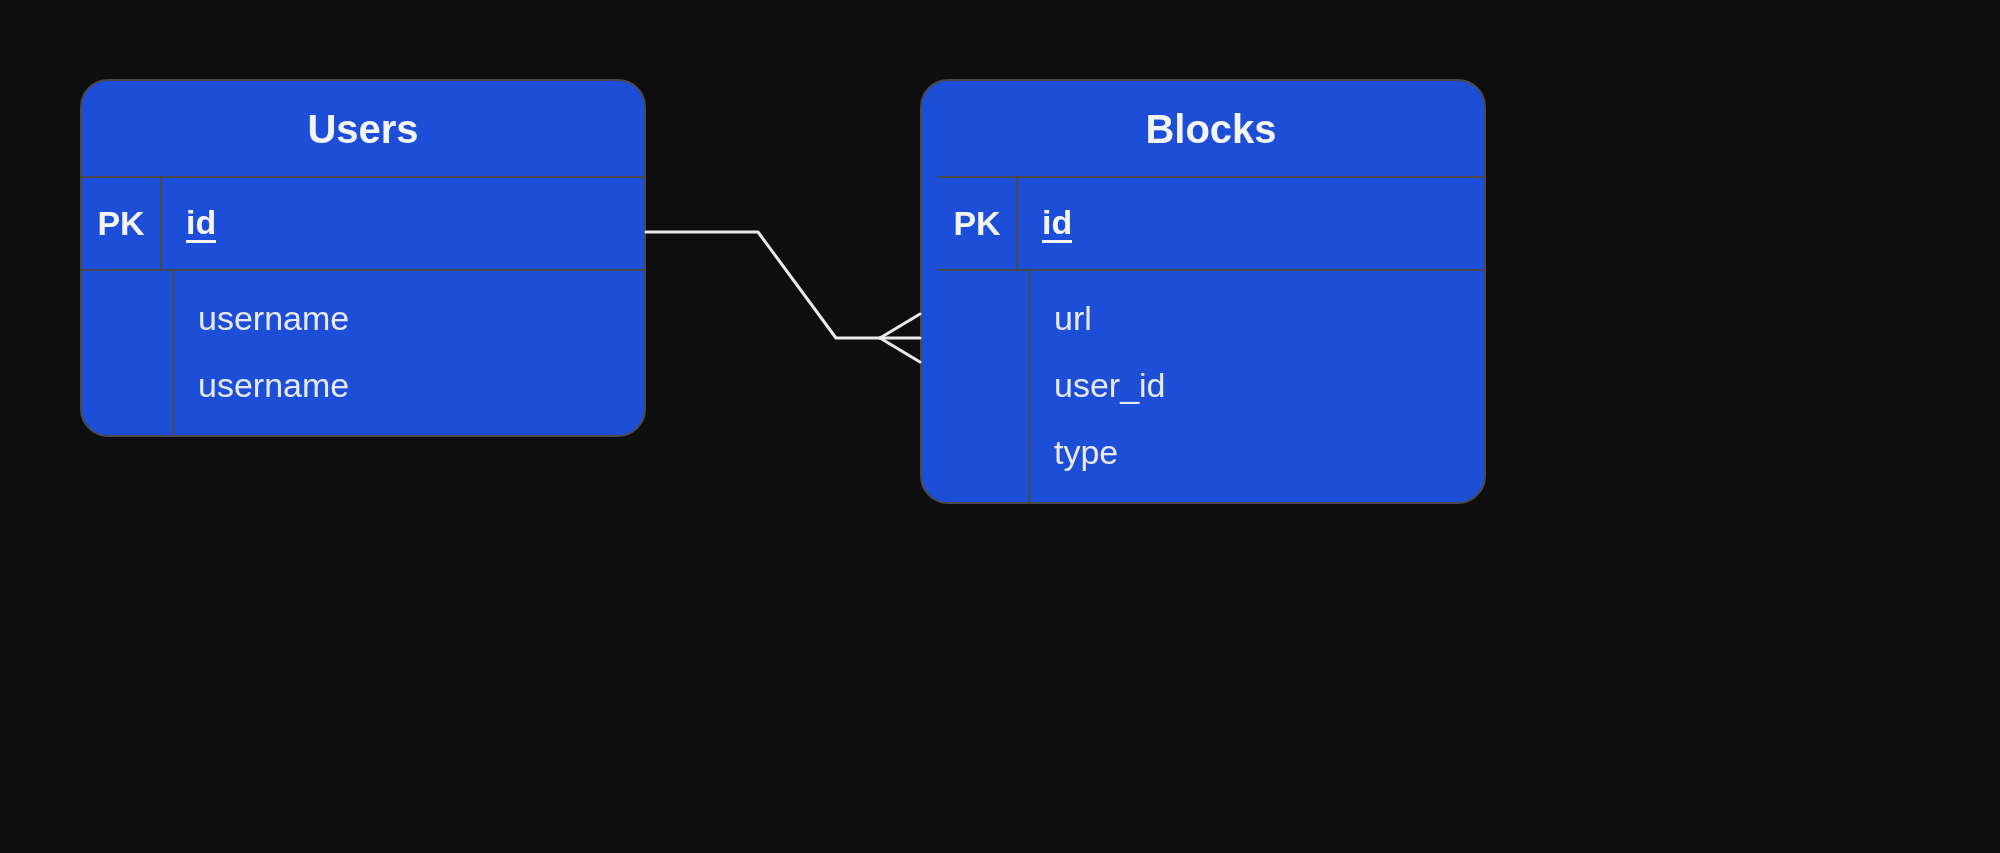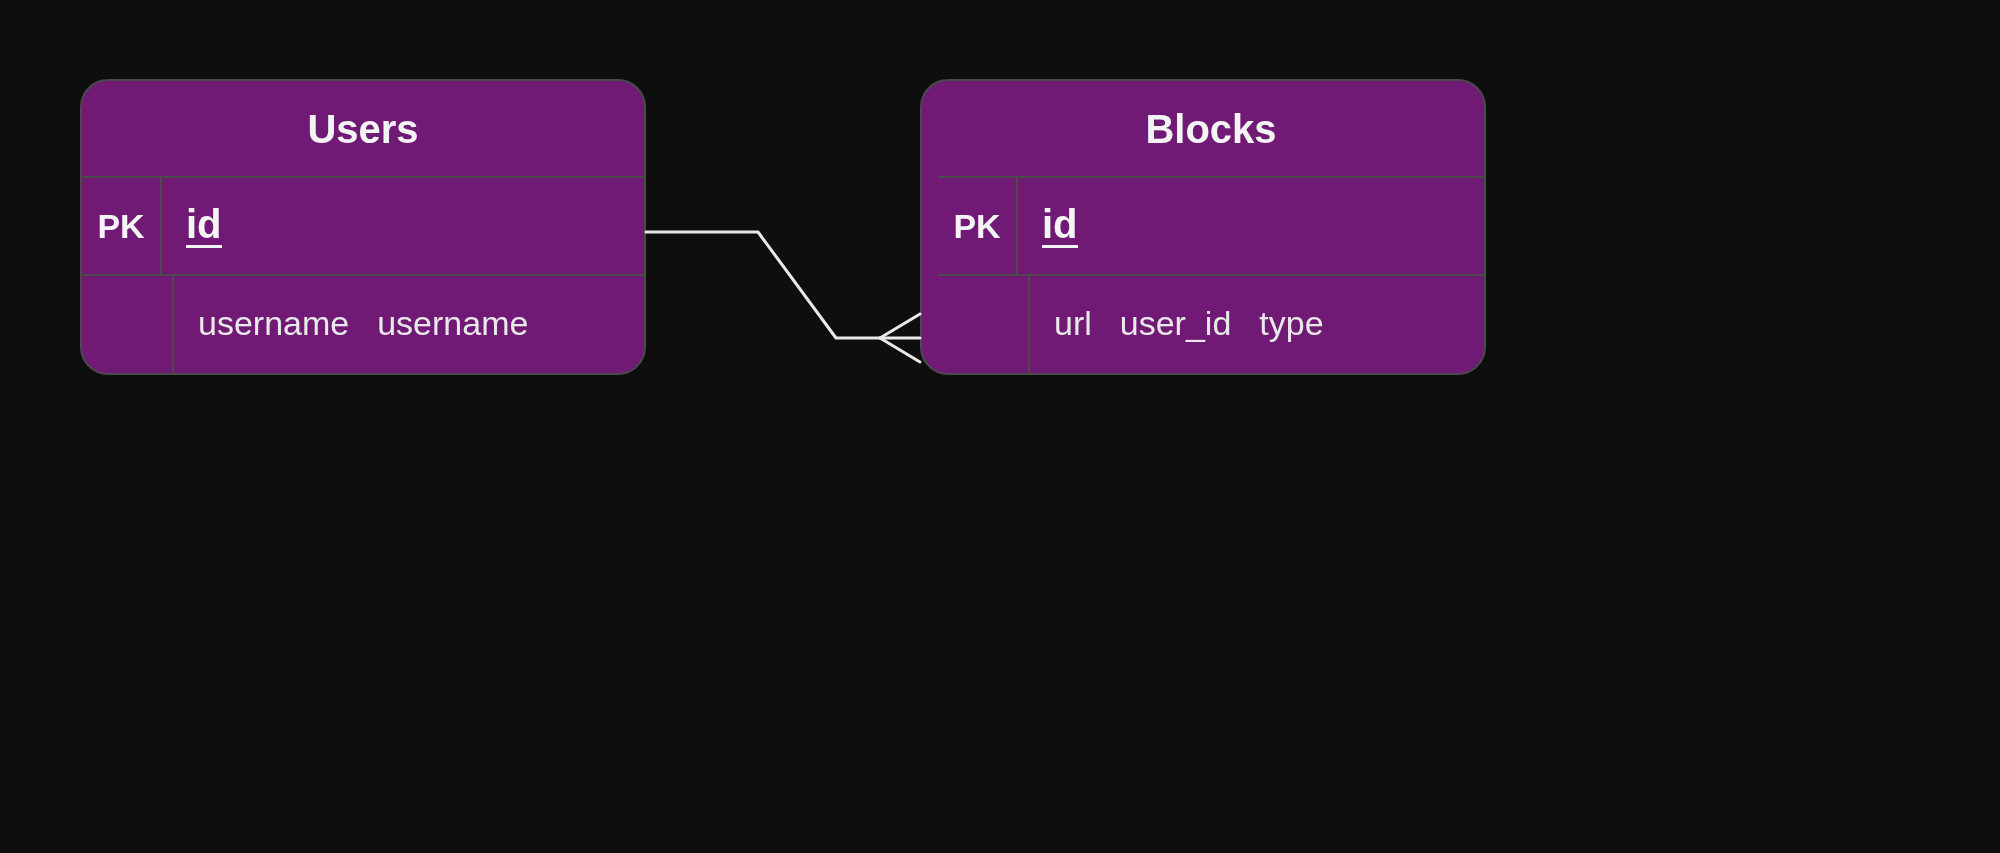--- a/index.html
+++ b/index.html
@@ -8,21 +8,21 @@
     background: #0e0e0e;
     font-family: -apple-system, BlinkMacSystemFont, "Segoe UI", Helvetica, Arial, sans-serif;
     position: relative;
     overflow: hidden;
   }
   .entity {
     position: absolute;
     width: 566px;
     border: 2px solid #4a4a4a;
     border-radius: 28px;
-    background: #701a75;
+    background: #1d4ed8;
   }
   .entity-title {
     text-align: center;
     color: #f4f4f4;
     font-size: 40px;
     font-weight: 700;
     padding: 26px 0 24px;
     border-bottom: 2px solid #4a4a4a;
   }
   .pk-row {
@@ -42,39 +42,39 @@
     padding: 26px 0;
   }
   .id-cell {
     flex: 1;
     display: flex;
     align-items: center;
     padding: 26px 24px;
   }
   .id-text {
     color: #f4f4f4;
-    font-size: 40px;
+    font-size: 34px;
     font-weight: 600;
     border-bottom: 3px solid #f4f4f4;
     padding-bottom: 1px;
     line-height: 1;
   }
   .fields-row {
     display: flex;
     align-items: stretch;
   }
   .fields-spacer {
     width: 92px;
     border-right: 2px solid #4a4a4a;
   }
   .fields-list {
     flex: 1;
     padding: 28px 24px 30px;
     display: flex;
-    flex-direction: row;
+    flex-direction: column;
     gap: 28px;
   }
   .field {
     color: #e9e9e9;
     font-size: 34px;
     font-weight: 400;
   }
   svg.connector {
     position: absolute;
     overflow: visible;

